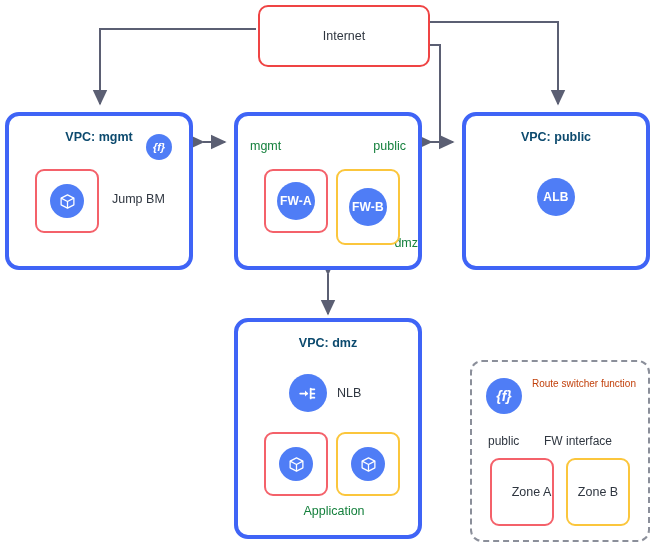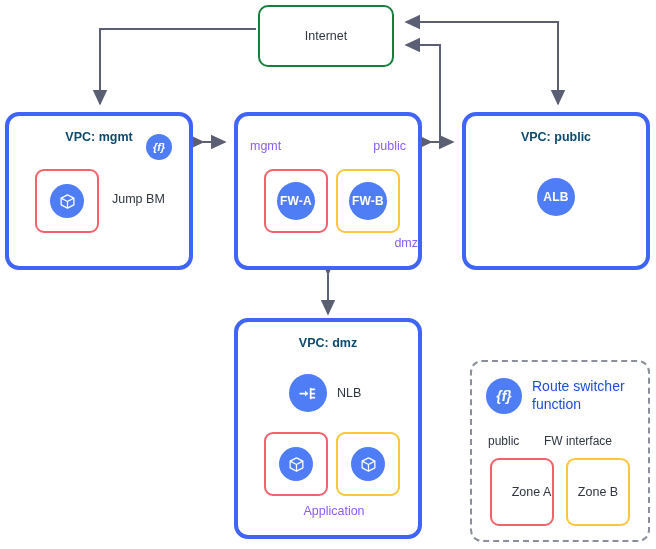--- a/index.html
+++ b/index.html
@@ -13,41 +13,41 @@
     color: #2f3640;
   }
   #canvas { position:absolute; left:0; top:0; width:656px; height:549px; }
 
   svg.wires { position:absolute; left:0; top:0; width:656px; height:549px; pointer-events:none; }
 
   .node { position:absolute; background:#fff; }
 
   
   .internet {
-    left:258px; top:5px; width:136px; height:62px;
-    border:2px solid #15803d; border-radius:10px;
+    left:258px; top:5px; width:172px; height:62px;
+    border:2px solid #ef4444; border-radius:10px;
     display:flex; align-items:center; justify-content:center;
     font-size:12.5px;
   }
 
   
   .vpc {
     border:4px solid #3f64f6; border-radius:14px; background:#fff;
   }
   .vpc-mgmt   { left:5px;   top:112px; width:188px; height:158px; }
   .vpc-fw     { left:234px; top:112px; width:188px; height:158px; }
   .vpc-public { left:462px; top:112px; width:188px; height:158px; }
   .vpc-dmz    { left:234px; top:318px; width:188px; height:221px; }
 
   .vpc-title {
     position:absolute; left:0; right:0; top:14px;
     text-align:center; font-size:12.5px; font-weight:600; color:#0c4a6e;
   }
   .corner-label {
-    position:absolute; font-size:12.5px; color:#8b5cf6;
+    position:absolute; font-size:12.5px; color:#15803d;
   }
 
   
   .zone {
     position:absolute; border-radius:9px; background:#fff;
     display:flex; align-items:center; justify-content:center;
   }
   .zone-a { border:2px solid #f4616a; }
   .zone-b { border:2px solid #fbc63c; }
 
@@ -61,21 +61,21 @@
 
   .inline-row { position:absolute; display:flex; align-items:center; gap:10px; }
   .inline-text { font-size:12.5px; color:#2f3640; }
 
   
   .legend {
     position:absolute; left:470px; top:360px; width:180px; height:182px;
     border:2px dashed #8b8f9a; border-radius:12px; background:#fff;
   }
   .legend-fn { position:absolute; left:14px; top:16px; display:flex; align-items:flex-start; gap:10px; }
-  .legend-fn-text { font-size:14px; line-height:1.25; max-width:110px; color:#1d4ed8; }
+  .legend-fn-text { font-size:10px; line-height:1.25; max-width:110px; color:#c2410c; }
   .legend-sub { position:absolute; top:72px; font-size:12px; color:#2f3640; }
   .legend-sub-a { left:16px; }
   .legend-sub-b { left:72px; }
 </style>
 </head>
 <body>
 
 <div id="canvas">
 
   <svg class="wires" viewBox="0 0 656 549">
@@ -131,21 +131,21 @@
     <div class="corner-label" style="left:12px; top:23px;">mgmt</div>
     <div class="corner-label" style="right:12px; top:23px;">public</div>
     <div class="corner-label" style="left:0; right:0; text-align:right; bottom:16px;">dmz</div>
 
     <div class="zone zone-a" style="left:26px; top:53px; width:64px; height:64px;">
       <div class="circ" style="width:38px; height:38px;">
         <span class="circ-lbl">FW-A</span>
       </div>
     </div>
 
-    <div class="zone zone-b" style="left:98px; top:53px; width:64px; height:64px;">
+    <div class="zone zone-b" style="left:98px; top:53px; width:64px; height:76px;">
       <div class="circ" style="width:38px; height:38px;">
         <span class="circ-lbl">FW-B</span>
       </div>
     </div>
   </div>
 
   <div class="node vpc vpc-public">
     <div class="vpc-title">VPC: public</div>
     <div class="circ" style="position:absolute; left:50%; transform:translateX(-50%); top:62px; width:38px; height:38px;">
       <span class="circ-lbl">ALB</span>

